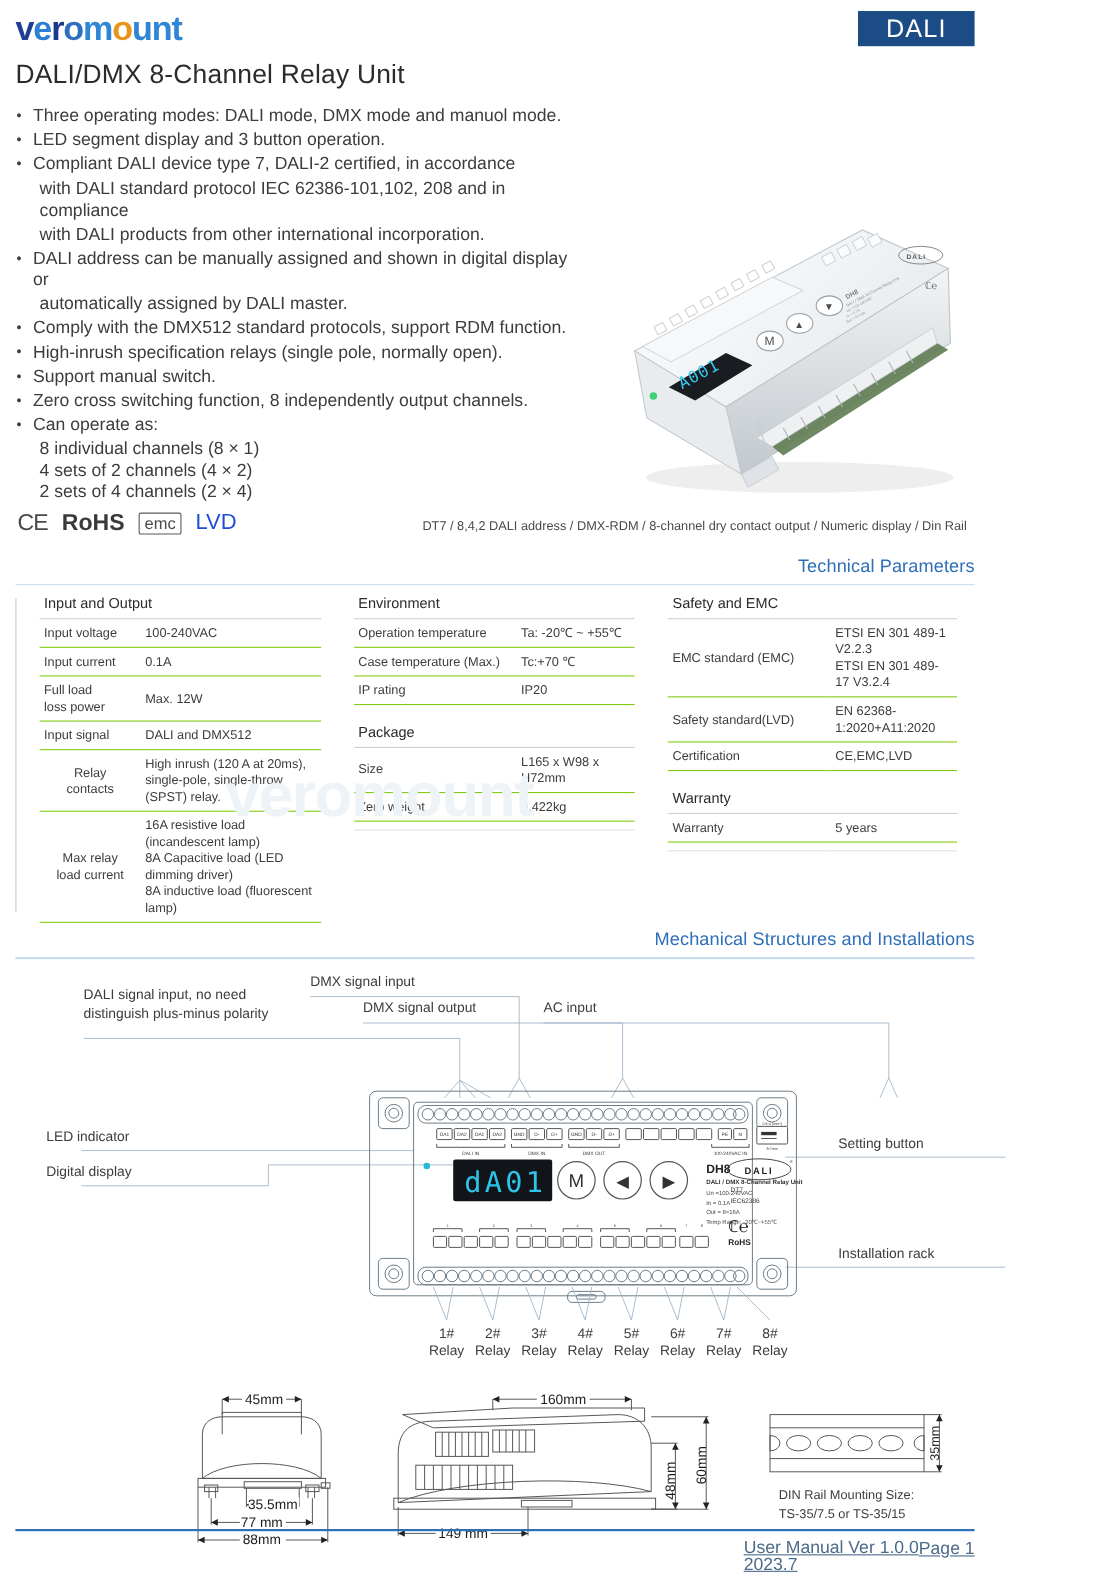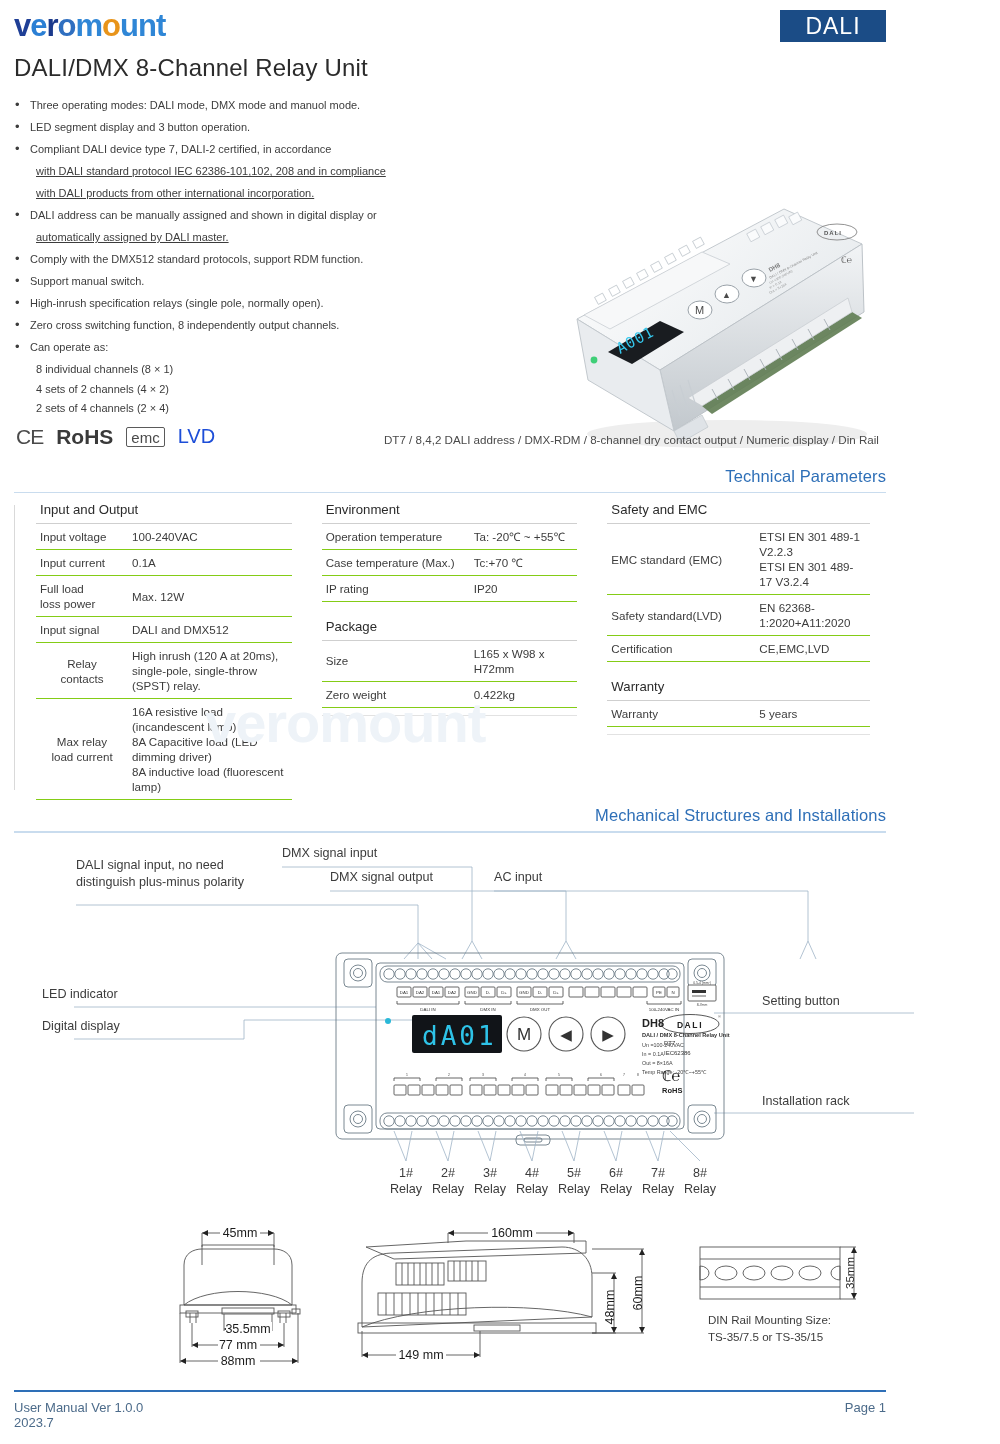--- a/index.html
+++ b/index.html
@@ -22,25 +22,25 @@
   .dali-badge {
     position:absolute; right:0; top:10px; width:106px; height:32px;
     background:#1b4c86; color:#ffffff; font-size:23px; letter-spacing:1px;
     display:flex; align-items:center; justify-content:center;
   }
   h1.title { margin:0; padding:0 0 6px 0; font-size:24px; font-weight:normal; color:#2b2b2b; letter-spacing:.2px; }
 
   
   .intro { position:relative; }
   ul.features { list-style:none; margin:8px 0 0 0; padding:0; width:520px; }
-  ul.features > li { position:relative; padding-left:16px; margin-bottom:2.5px; font-size:11px; line-height:19.5px; color:#3c3c3c; }
+  ul.features > li { position:relative; padding-left:16px; margin-bottom:2.5px; font-size:16px; line-height:19.5px; color:#3c3c3c; }
   ul.features > li::before { content:"\2022"; position:absolute; left:1px; top:-1px; font-size:13px; color:#3c3c3c; }
   ul.features > li.sub { padding-left:22px; margin-bottom:0; }
   ul.features > li.sub::before { content:""; }
-  .cont { padding-left:22px !important;text-decoration:underline; }
+  .cont { padding-left:22px !important; }
   .cont::before { content:"" !important; }
 
   
   .photo { position:absolute; right:4px; top:88px; width:330px; height:285px; }
 
   
   .certrow { position:relative; margin-top:6px; height:36px; }
   .certs { position:absolute; left:2px; top:0; display:flex; align-items:center; gap:13px; }
   .ce { font-size:21px; color:#4a4a4a; letter-spacing:-1px; }
   .rohs { font-size:21px; font-weight:bold; color:#3a3a3a; }
@@ -80,21 +80,21 @@
   .dimb { font-family:"Liberation Sans", sans-serif; font-size:12.5px; fill:#1c1c1c; }
   .tiny { font-family:"Liberation Sans", sans-serif; font-size:3.4px; fill:#444; }
   .tiny2 { font-family:"Liberation Sans", sans-serif; font-size:4.4px; fill:#333; }
   .pl { stroke:#9fb4c6; stroke-width:.8; fill:none; }
   .ol { stroke:#6b7a86; stroke-width:.9; fill:none; }
   .ol2 { stroke:#555; stroke-width:.9; fill:none; }
   .seg { font-family:"DejaVu Sans Mono", monospace; font-size:26px; fill:#2ec3e8; letter-spacing:3px; }
 
   
   .footrule { position:absolute; left:14px; right:14px; bottom:52px; height:1.6px; background:#2e6fb7; }
-  .foot { position:absolute; left:14px; right:14px; bottom:14px; font-size:13px; color:#4c6b8a; display:flex; justify-content:space-between; }
+  .foot { position:absolute; left:14px; right:14px; bottom:14px; font-size:16px; color:#4c6b8a; display:flex; justify-content:flex-end;text-decoration:underline; }
   .foot .lines span { display:block; line-height:15px; }
 </style>
 </head>
 <body>
 
 <div class="page">
 
   <div class="hdr">
     <div class="logo"><span class="c1">v</span><span class="c2">e</span><span class="c3">r</span><span class="c4">o</span><span class="c5">m</span><span class="c6">o</span><span class="c7">unt</span></div>
     <div class="dali-badge">DALI</div>
@@ -105,22 +105,22 @@
   <div class="intro">
     <ul class="features">
       <li>Three operating modes: DALI mode, DMX mode and manuol mode.</li>
       <li>LED segment display and 3 button operation.</li>
       <li>Compliant DALI device type 7, DALI-2 certified, in accordance</li>
       <li class="cont">with DALI standard protocol IEC 62386-101,102, 208 and in compliance</li>
       <li class="cont">with DALI products from other international incorporation.</li>
       <li>DALI address can be manually assigned and shown in digital display or</li>
       <li class="cont">automatically assigned by DALI master.</li>
       <li>Comply with the DMX512 standard protocols, support RDM function.</li>
+      <li>High-inrush specification relays (single pole, normally open).</li>
       <li>Support manual switch.</li>
-      <li>High-inrush specification relays (single pole, normally open).</li>
       <li>Zero cross switching function, 8 independently output channels.</li>
       <li>Can operate as:</li>
       <li class="sub">8 individual channels (8 × 1)</li>
       <li class="sub">4 sets of 2 channels (4 × 2)</li>
       <li class="sub">2 sets of 4 channels (2 × 4)</li>
     </ul>
 
     <div class="photo">
       <svg width="330" height="285" viewBox="0 0 330 285">
         <defs>

